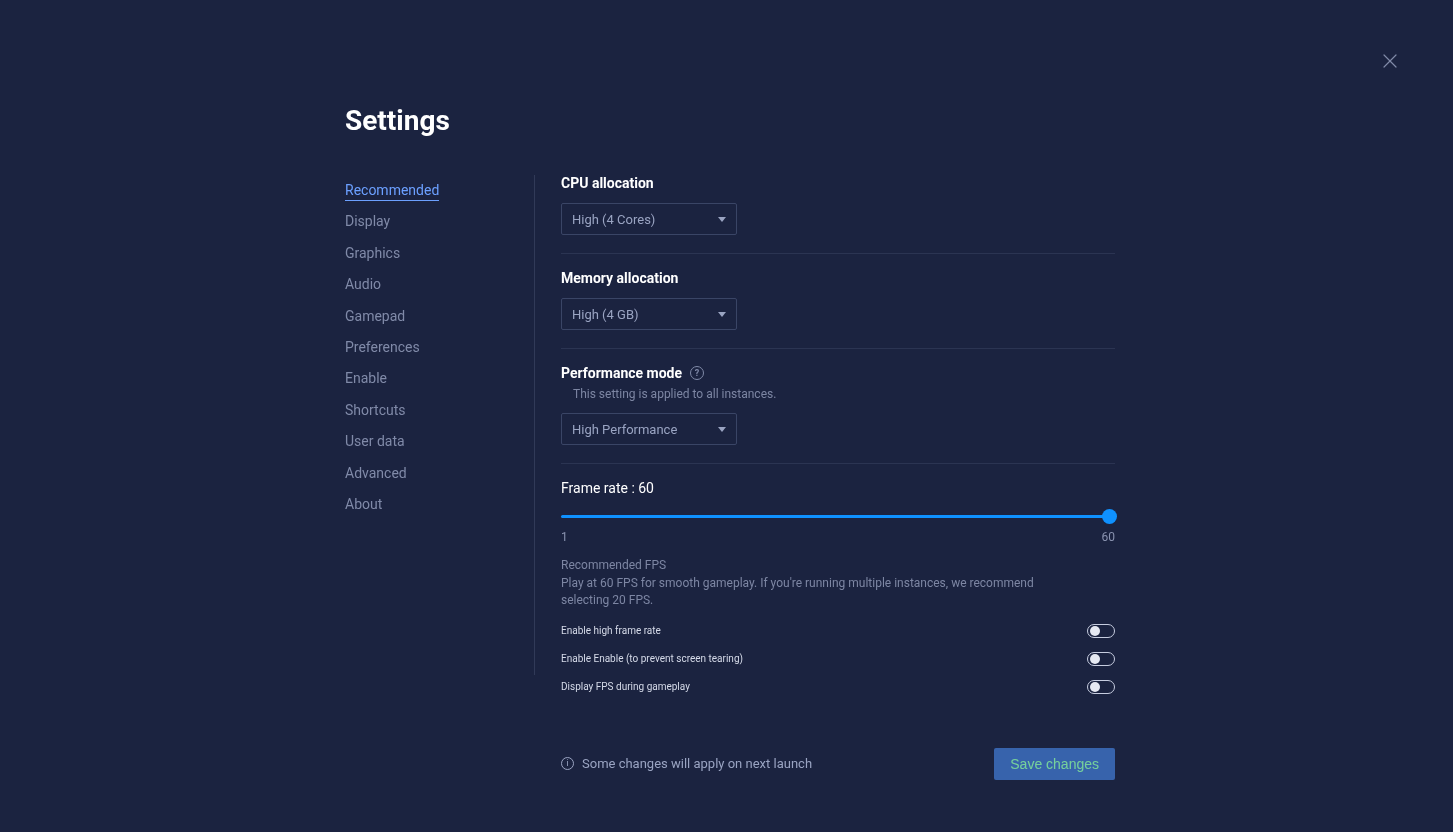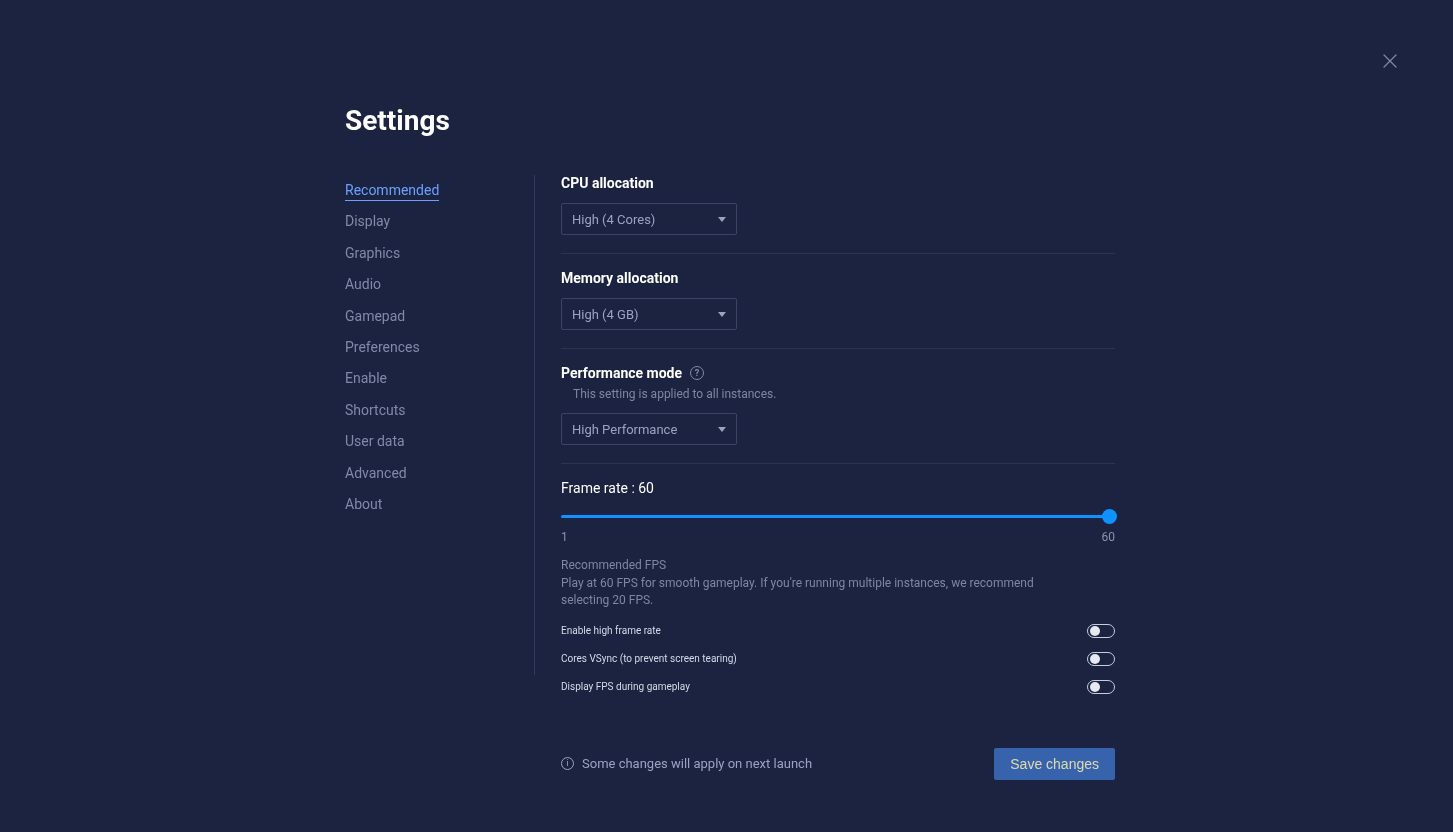--- a/index.html
+++ b/index.html
@@ -219,21 +219,21 @@
     border: 1px solid #9aa4c2;
     border-radius: 50%;
     display: inline-flex;
     align-items: center;
     justify-content: center;
     font-size: 9px;
     line-height: 1;
   }
   .save-btn {
     background: #3d6fbf;
-    color: #fef9c3;
+    color: #86efac;
     font-size: 14px;
     font-weight: 500;
     border: none;
     border-radius: 2px;
     height: 32px;
     padding: 0 16px;
     cursor: pointer;
     opacity: 0.85;
   }
 </style>
@@ -308,21 +308,21 @@
         <div class="slider-rec-title">Recommended FPS</div>
         <div class="slider-rec-body">Play at 60 FPS for smooth gameplay. If you're running multiple instances, we recommend selecting 20 FPS.</div>
 
         <div class="toggle-row">
           <span class="toggle-label">Enable high frame rate</span>
           <div class="toggle">
               <div class="knob"></div>
             </div>
         </div>
         <div class="toggle-row">
-          <span class="toggle-label">Cores VSync (to prevent screen tearing)</span>
+          <span class="toggle-label">Enable Enable (to prevent screen tearing)</span>
           <div class="toggle">
               <div class="knob"></div>
             </div>
         </div>
         <div class="toggle-row">
           <span class="toggle-label">Display FPS during gameplay</span>
           <div class="toggle">
               <div class="knob"></div>
             </div>
         </div>

